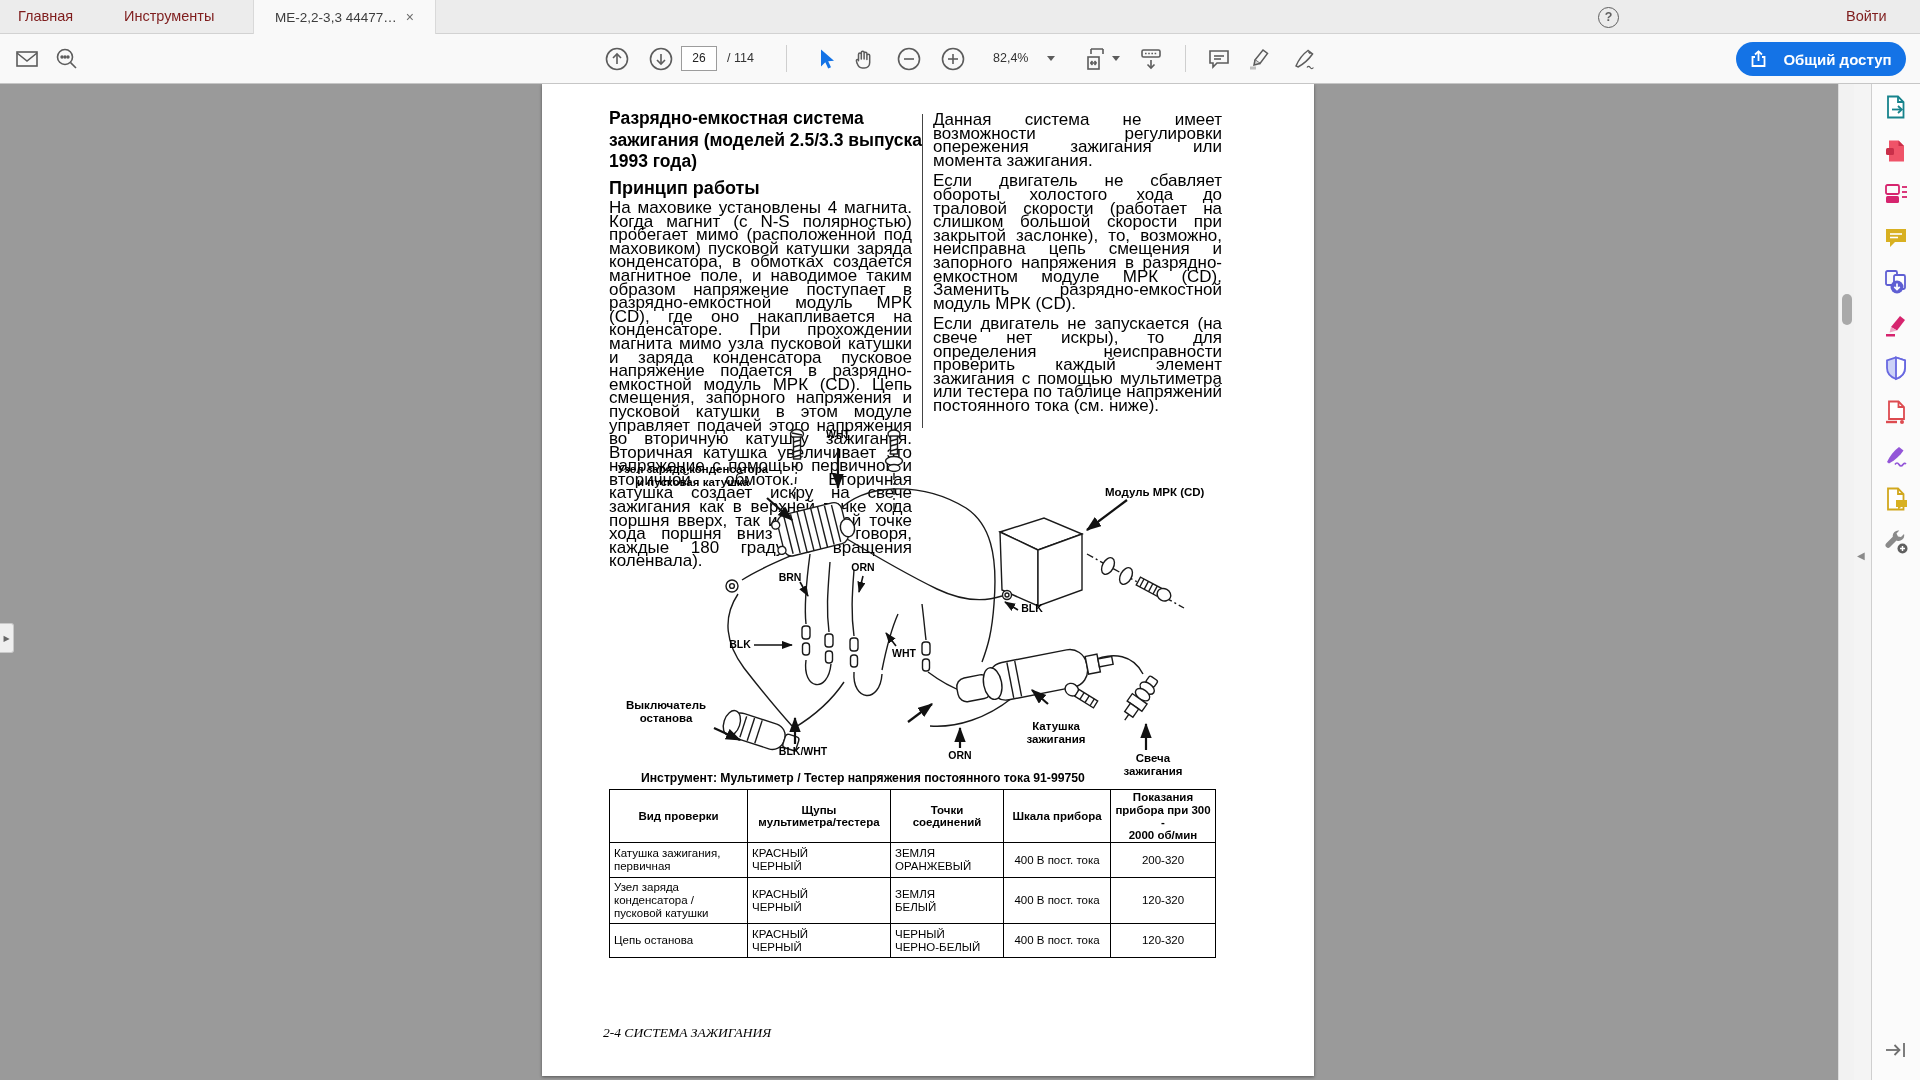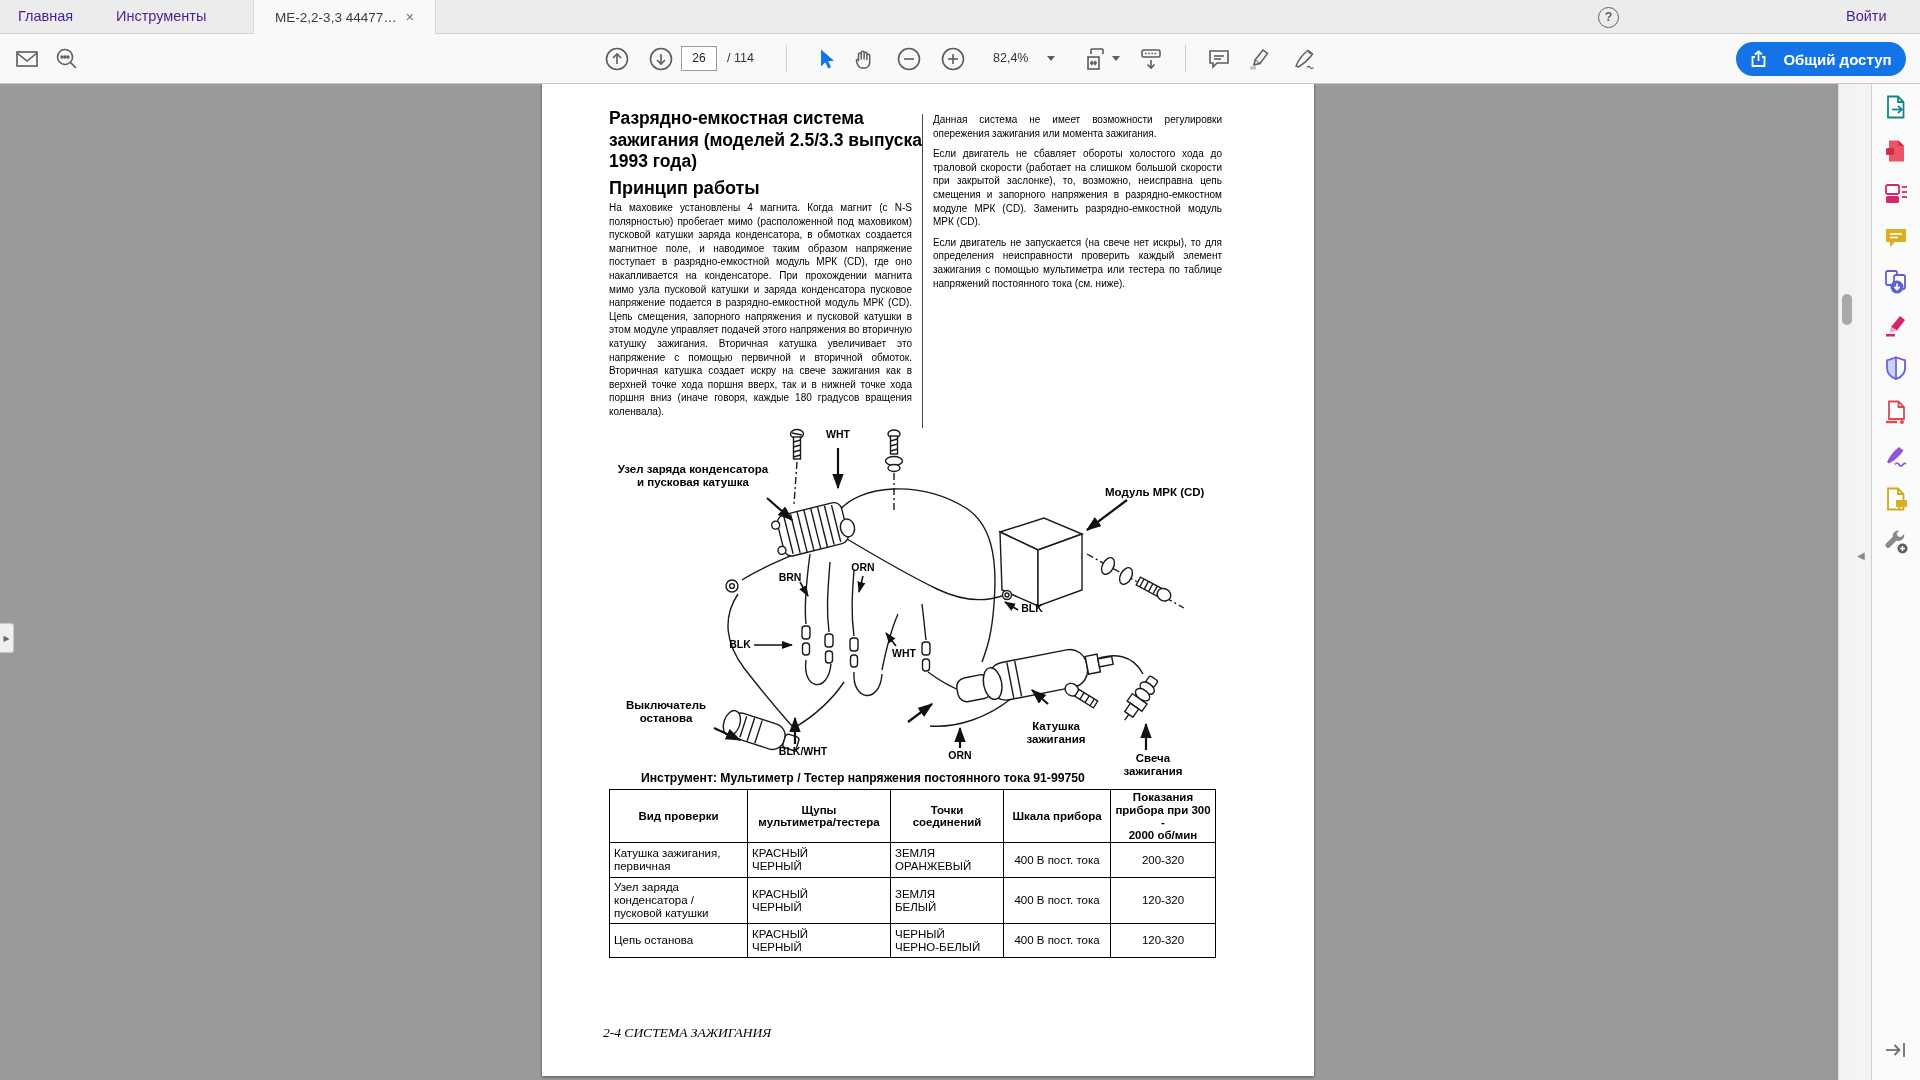--- a/index.html
+++ b/index.html
@@ -1,20 +1,20 @@
 <!DOCTYPE html>
 <html><head>
 <meta charset="utf-8">
 <style>
   html,body{margin:0;padding:0;width:1920px;height:1080px;overflow:hidden;
     font-family:"Liberation Sans",sans-serif;background:#9a9a9a;}
   
   .tabbar{position:absolute;left:0;top:0;width:1920px;height:33px;background:#ececec;
     border-bottom:1px solid #d2d2d2;z-index:30;}
-  .tabbar .tlabel{position:absolute;top:0;height:33px;line-height:33px;font-size:14.5px;color:#4c1d95;cursor:default;}
+  .tabbar .tlabel{position:absolute;top:0;height:33px;line-height:33px;font-size:14.5px;color:#7f1d1d;cursor:default;}
   .doc-tab{position:absolute;left:253px;top:0;width:181px;height:34px;background:#f9f9f9;
     display:flex;align-items:center;justify-content:center;gap:9px;font-size:13.5px;color:#3d3d3d;
     border-left:1px solid #d9d9d9;border-right:1px solid #d9d9d9;}
   .tab-close{color:#6d6d6d;font-size:14px;line-height:14px;}
   .help-circle{position:absolute;left:1598px;top:7px;width:19px;height:19px;border:1.6px solid #5f5f5f;
     border-radius:50%;color:#5f5f5f;font-size:12.5px;font-weight:bold;text-align:center;line-height:19px;}
   
   .toolbar{position:absolute;left:0;top:34px;width:1920px;height:49px;background:#f9f9f9;
     border-bottom:1px solid #c6c6c6;z-index:30;}
   .ti{position:absolute;top:50%;transform:translateY(-50%);display:block;}
@@ -43,21 +43,21 @@
     padding-top:10px;gap:17.5px;box-sizing:border-box;}
   .tool-ic{width:26px;height:26px;cursor:pointer;flex:0 0 auto;}
   .pane-bottom{position:absolute;left:1883px;top:1040px;width:26px;height:20px;cursor:pointer;z-index:21;}
   .left-expand{position:absolute;left:0;top:539px;width:13px;height:28px;background:#efefef;
     border:1px solid #c9c9c9;border-left:none;border-radius:0 3px 3px 0;z-index:20;
     display:flex;align-items:center;justify-content:center;font-size:8px;color:#666;cursor:pointer;}
   
   .p-abs{position:absolute;}
   .doc-heading{left:67px;top:24px;width:318px;font-size:17.5px;font-weight:bold;line-height:21.5px;color:#000;}
   .doc-sub{left:67px;top:94px;font-size:18px;font-weight:bold;color:#000;}
-  .body-text{font-size:10px;line-height:13.6px;text-align:justify;color:#000;}
+  .body-text{font-size:17px;line-height:13.6px;text-align:justify;color:#000;}
   .leftcol{left:67px;top:117px;width:303px;}
   .rightcol{left:391px;top:29px;width:289px;display:flex;flex-direction:column;gap:7px;}
   .coldiv{left:380px;top:30px;width:1px;height:314px;background:#444;}
   .diagram{position:absolute;left:0;top:0;width:772px;height:992px;}
   .dlabel{position:absolute;font-size:11.5px;font-weight:bold;line-height:12.8px;
     white-space:pre-line;text-align:center;color:#000;}
   .dlabel.c{transform:translateX(-50%);}
   .dlabel.sm{font-size:10.5px;}
   .legend{left:73px;top:428px;font-size:11.5px;font-weight:bold;line-height:12.6px;color:#000;}
   .toolnote{left:67px;top:687px;font-size:12.2px;font-weight:bold;color:#000;white-space:nowrap;padding-left:32px;}
@@ -68,21 +68,21 @@
   table.volt td{text-align:left;line-height:13px;}
   table.volt td.ctr{text-align:center;}
   .footer{left:61px;top:941px;font-family:"Liberation Serif",serif;font-size:13.5px;color:#000;font-style:italic;}
   svg{display:block;}
 </style>
 </head>
 <body>
 
 <div class="tabbar">
   <span class="tlabel" style="left:18px">Главная</span>
-  <span class="tlabel" style="left:116px">Инструменты</span>
+  <span class="tlabel" style="left:124px">Инструменты</span>
   <div class="doc-tab">
     <span>МЕ-2,2-3,3 44477…</span>
     <span class="tab-close">×</span>
   </div>
   <div class="help-circle">?</div>
   <span class="tlabel" style="left:1846px">Войти</span>
 </div>
 
 <div class="toolbar">
   <span class="ti" style="left:14px">

